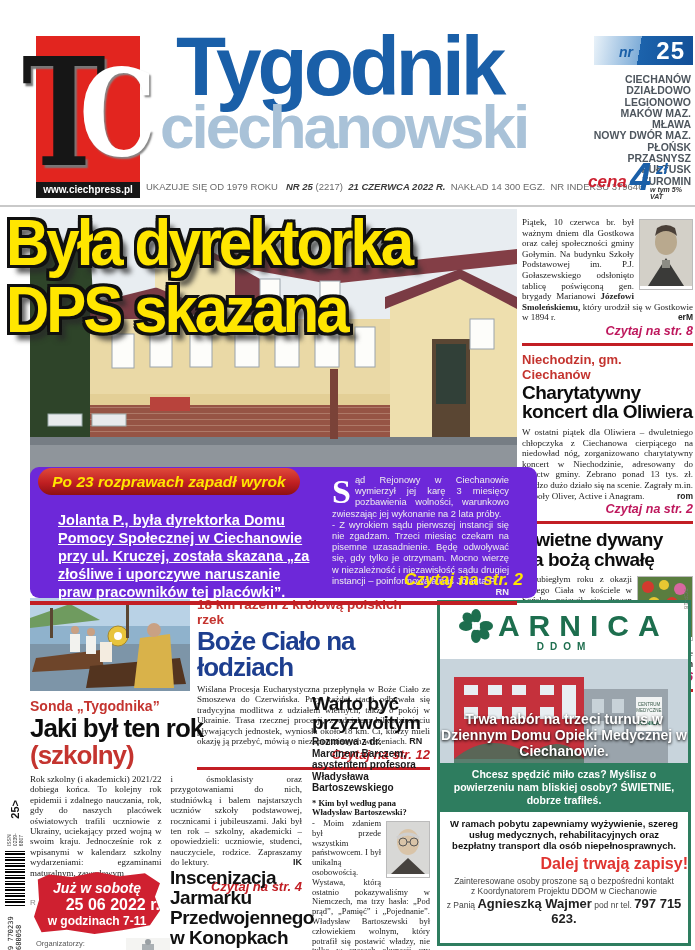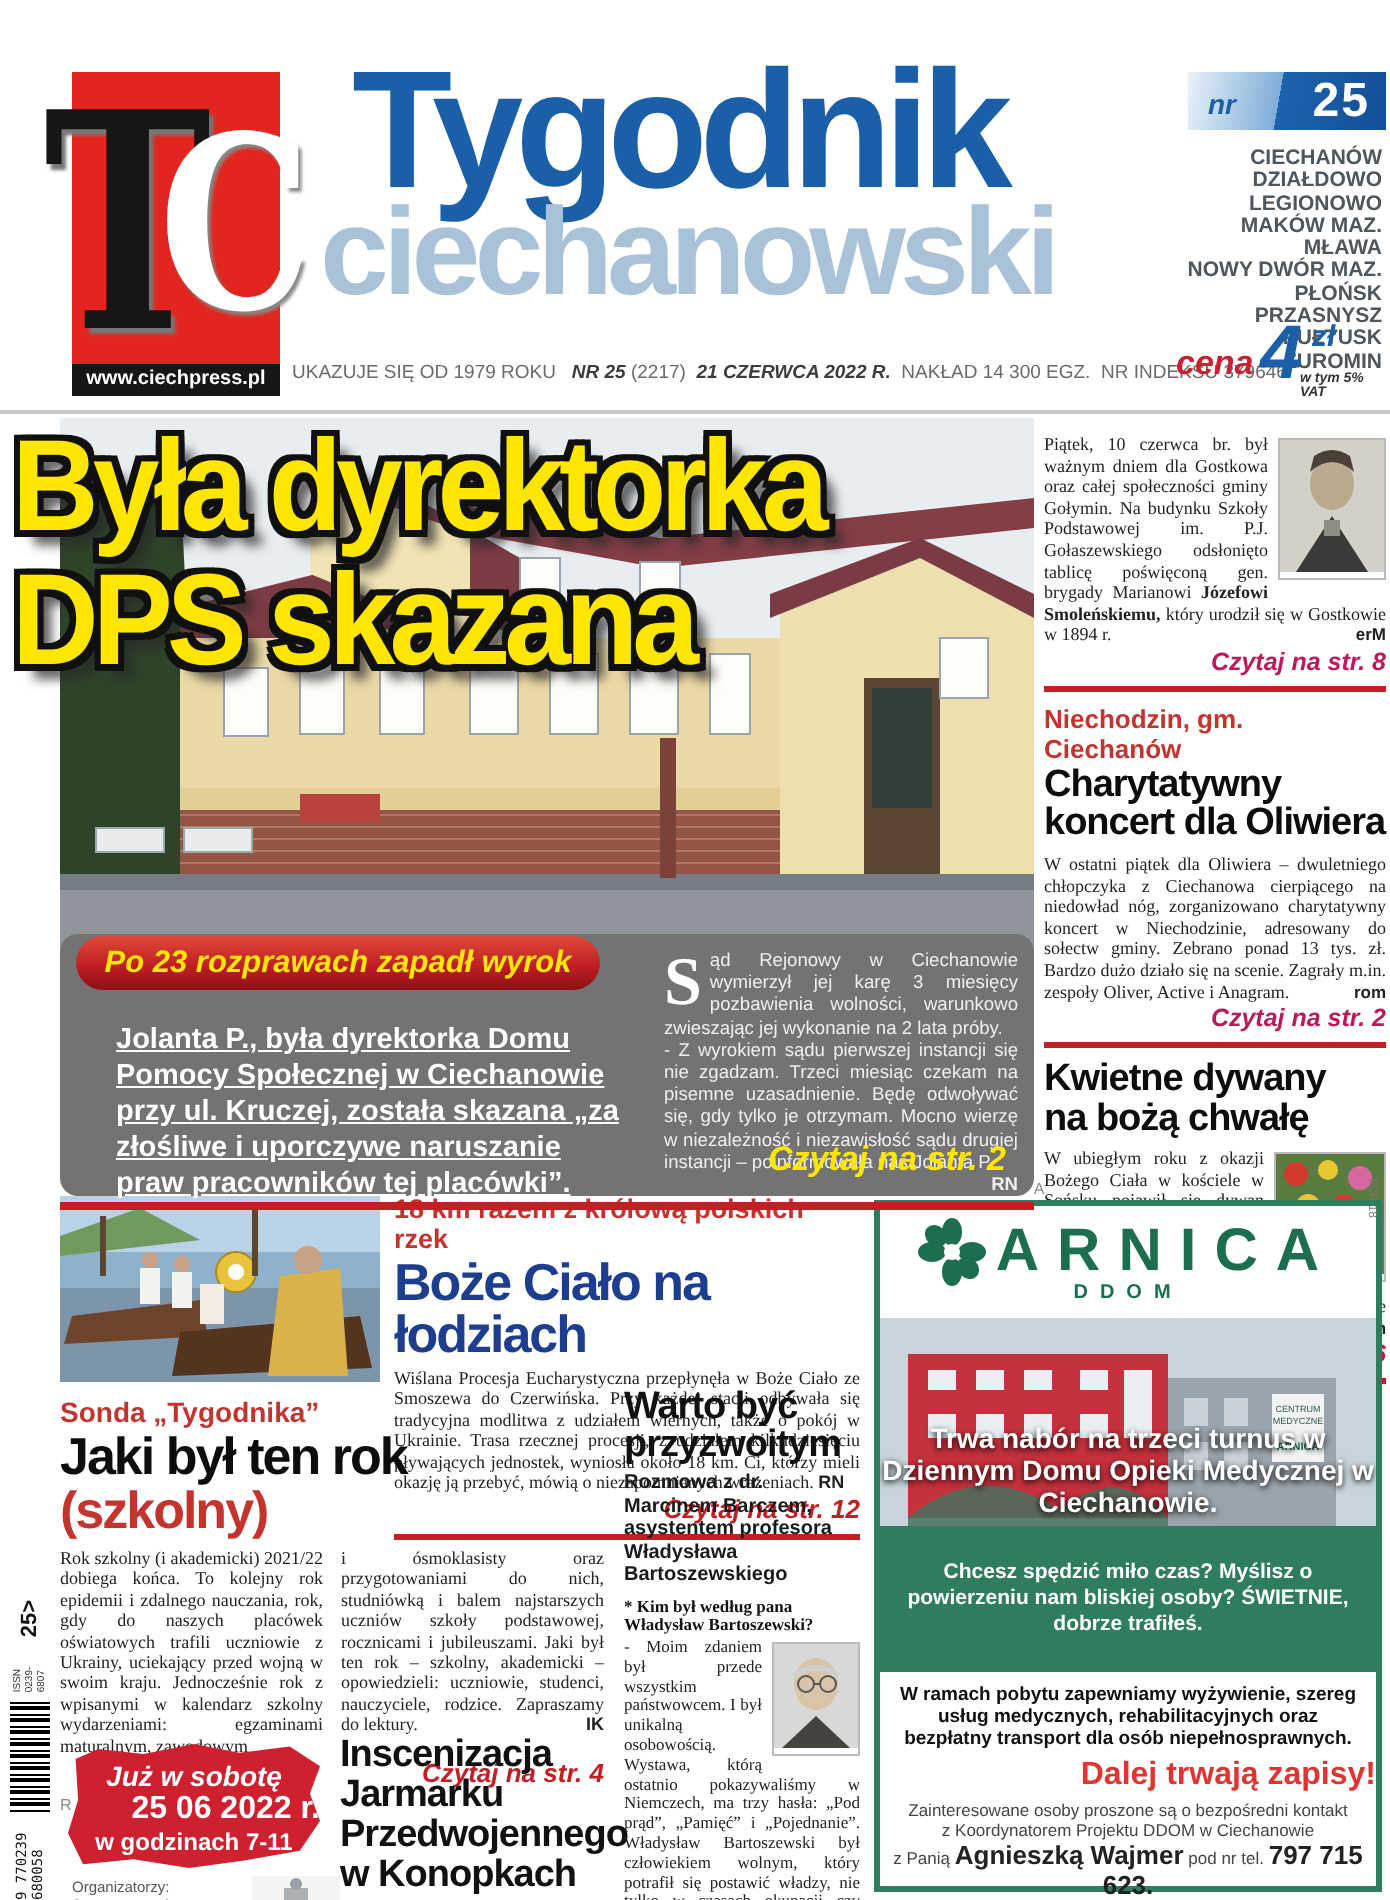--- a/index.html
+++ b/index.html
@@ -12,40 +12,40 @@
   .logo .c{position:absolute;left:34px;top:6px;font:900 120px "DejaVu Serif",serif;color:#fff;
            text-shadow:2px 2px 2px #888;transform:scaleX(.8);}
   .logo-url{position:absolute;left:36px;top:182px;width:104px;height:16px;background:#161616;color:#fff;
             font:bold 10px/16px "Liberation Sans",sans-serif;text-align:center;}
   .mast1{position:absolute;left:176px;top:26px;font:900 82px/80px "Liberation Sans",sans-serif;
          color:#1a5fa8;letter-spacing:-4px;transform:scaleY(1.02);}
   .mast2{position:absolute;left:160px;top:96px;font:900 62px/62px "Liberation Sans",sans-serif;
          color:#a9c2d8;letter-spacing:-3px;}
   .nrbox{position:absolute;left:594px;top:36px;width:99px;height:29px;
          background:linear-gradient(100deg,#e9f2f9 0%,#7fadd8 46%,#1c63ac 46%,#124f97 100%);}
-  .nrbox .nr{position:absolute;left:10px;top:8px;font:bold italic 14px "Liberation Sans",sans-serif;color:#1a5fa8;}
+  .nrbox .nr{position:absolute;left:25px;top:8px;font:bold italic 14px "Liberation Sans",sans-serif;color:#1a5fa8;}
   .nrbox .num{position:absolute;right:8px;top:1px;font:900 24px "Liberation Sans",sans-serif;color:#fff;letter-spacing:1px;}
   .cities{position:absolute;right:4px;top:74px;width:120px;text-align:right;
           font:600 10.5px/11.3px "Liberation Sans",sans-serif;color:#4e565e;}
   .infoline{position:absolute;left:146px;top:181px;width:440px;font:9.5px "Liberation Sans",sans-serif;color:#6a6a6a;
             white-space:nowrap;}
   .infoline b{color:#3c3c3c;font-style:italic;}
   .cena{position:absolute;left:588px;top:172px;font:900 italic 17px "Liberation Sans",sans-serif;color:#cc2030;}
   .price4{position:absolute;left:630px;top:156px;font:900 italic 38px "Liberation Sans",sans-serif;color:#1a5fa8;}
   .pricezl{position:absolute;left:656px;top:160px;font:900 italic 15px "Liberation Sans",sans-serif;color:#1a5fa8;}
   .vat{position:absolute;left:650px;top:186px;font:bold italic 7px "Liberation Sans",sans-serif;color:#333;}
   .hrule{position:absolute;left:0;top:205px;width:695px;height:2px;background:#c9c9c9;}
   
   .mainphoto{position:absolute;left:30px;top:209px;width:487px;height:278px;overflow:hidden;}
   .headline{position:absolute;left:6px;top:210px;width:560px;z-index:5;
             font:900 60px/62px "Liberation Sans",sans-serif;letter-spacing:-3px;color:#ffe600;
             transform:scaleY(1.08);transform-origin:top left;
             text-shadow:-3px -3px 0 #101010,3px -3px 0 #101010,-3px 3px 0 #101010,3px 3px 0 #101010,
                         0 -3px 0 #101010,0 3px 0 #101010,-3px 0 0 #101010,3px 0 0 #101010,7px 7px 5px rgba(40,40,40,.75);}
-  .blackbox{position:absolute;left:30px;top:467px;width:487px;height:131px;background:#737373;border-radius:9px;z-index:6;}
+  .blackbox{position:absolute;left:30px;top:467px;width:487px;height:131px;background:#6d28d9;border-radius:9px;z-index:6;padding-left:20px;}
   .redbar{position:absolute;left:8px;top:1px;width:262px;height:27px;border-radius:14px;
           background:linear-gradient(#e04a3a 0%,#c01f22 55%,#8d1014 100%);
           font:900 italic 15.5px/27px "Liberation Sans",sans-serif;color:#ffe600;text-align:center;}
   .leadtxt{position:absolute;left:28px;top:44px;width:258px;
            font:bold 14.5px/18px "Liberation Sans",sans-serif;color:#fff;text-decoration:underline;}
   .bodyR{position:absolute;left:302px;top:8px;width:177px;font:9.3px/11.2px "Liberation Sans",sans-serif;
          color:#eee;text-align:justify;}
   .bodyR .dc{float:left;font:bold 34px/30px "Liberation Serif",serif;color:#fff;margin:2px 4px 0 0;}
   .bodyR .sig{float:right;font-weight:bold;}
   .readY{position:absolute;right:14px;bottom:8px;font:bold italic 17px "Liberation Sans",sans-serif;color:#ffe600;}
@@ -98,21 +98,21 @@
   .arlabel{position:absolute;left:448px;top:590px;}
   .arnica{position:absolute;left:437px;top:600px;width:254px;height:346px;border:3px solid #2e7d5f;
           box-sizing:border-box;background:#fff;}
   .arlogo{height:50px;text-align:center;padding-top:6px;}
   .arword{font:bold 30px "Liberation Sans",sans-serif;color:#1d6e4e;letter-spacing:9px;vertical-align:middle;}
   .arsub{font:bold 10px "Liberation Sans",sans-serif;color:#1d6e4e;letter-spacing:6px;margin-top:-2px;}
   .arphoto{position:relative;height:104px;overflow:hidden;}
   .aroverlay{position:absolute;left:0;bottom:4px;width:100%;text-align:center;
              font:900 14px/16px "Liberation Sans",sans-serif;color:#fff;text-shadow:0 1px 3px #000;}
   .arpitch{background:#2e7d5f;color:#fff;text-align:center;font:bold 10.5px/13px "Liberation Sans",sans-serif;
-           padding:17px 8px;}
+           padding:5px 8px;}
   .arservices{padding:6px 8px 0 8px;text-align:center;font:bold 9.5px/11px "Liberation Sans",sans-serif;color:#111;}
   .arcta{text-align:right;font:bold 16px "Liberation Sans",sans-serif;color:#e03430;margin-top:4px;}
   .arcontact{text-align:center;font:8.5px/10px "Liberation Sans",sans-serif;color:#444;margin-top:3px;}
   .arname{font:bold 13px "Liberation Sans",sans-serif;color:#222;}
   .arphone{font:bold 13px "Liberation Sans",sans-serif;color:#222;}
   .arcode{position:absolute;right:-1px;top:6px;transform:rotate(90deg);transform-origin:right top;
           font:6px "Liberation Sans",sans-serif;color:#777;}
   
   .bcstrip{position:absolute;left:2px;top:800px;width:26px;height:150px;}
   .bcinner{position:absolute;left:0;top:150px;width:150px;height:26px;transform:rotate(-90deg);

